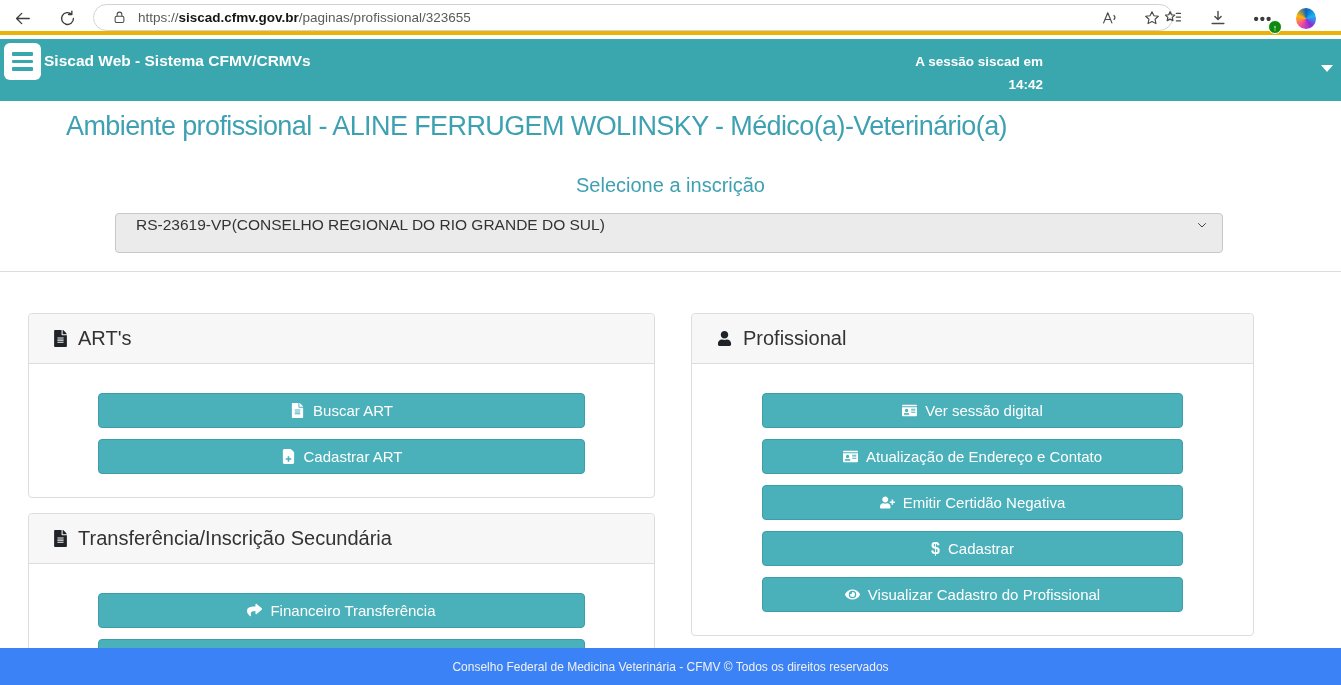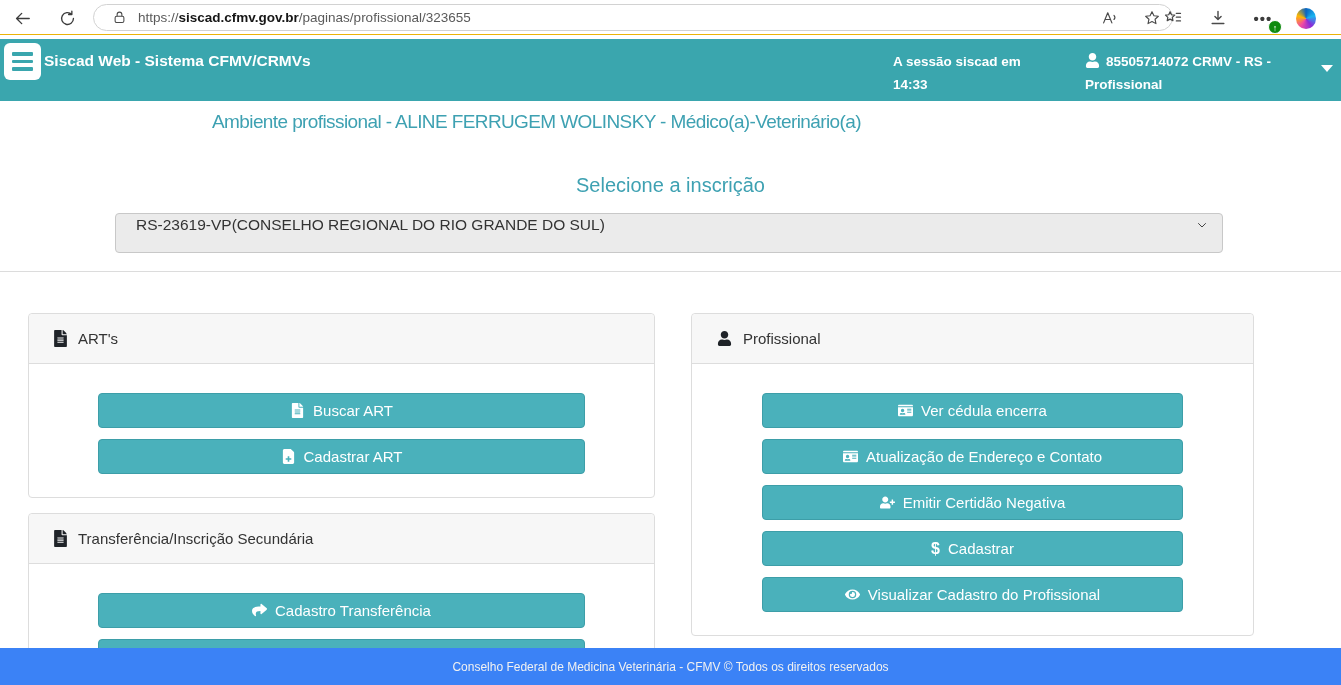--- a/index.html
+++ b/index.html
@@ -4,21 +4,21 @@
 <style>
   * { margin:0; padding:0; box-sizing:border-box; }
   html,body { background:#888; }
   .screen {
     position:relative; width:1341px; height:685px; overflow:hidden;
     background:#fff; font-family:"Liberation Sans", sans-serif;
   }
   
   .chrome {
     position:absolute; top:0; left:0; width:1341px; height:35px;
-    background:#fff; border-bottom:1px solid #eab308;
+    background:#fff; border-bottom:4px solid #eab308;
   }
   .chrome-btn { position:absolute; top:7px; width:22px; height:22px; display:flex; align-items:center; justify-content:center; cursor:pointer; }
   .chrome-btn svg { width:19px; height:19px; }
   .addr-pill {
     position:absolute; left:93px; top:4px; width:1080px; height:27px;
     border:1px solid #d2d2d2; border-radius:14px; background:#fff;
     display:flex; align-items:center; padding:0 10px 0 18px;
   }
   .addr-pill .lock { width:15px; height:15px; margin-right:11px; flex:0 0 auto; }
   .url { font-size:13.5px; color:#5a5a5a; white-space:nowrap; }
@@ -45,38 +45,38 @@
   }
   .burger i { display:block; width:21px; height:3.4px; border-radius:1px; }
   .app-title { position:absolute; left:44px; top:13px; color:#fff; font-size:15.5px; font-weight:700; }
   .session { position:absolute; left:893px; top:11px; width:150px; color:#fff; font-size:13.5px; font-weight:700; line-height:23px; }
   .userbox { position:absolute; left:1085px; top:11px; width:200px; color:#fff; font-size:13.5px; font-weight:700; line-height:23px; cursor:pointer; }
   .userbox svg { width:15px; height:15px; vertical-align:-2px; margin-right:6px; }
   .hdr-caret { position:absolute; left:1321px; top:26px; width:0; height:0;
     border-left:6px solid transparent; border-right:6px solid transparent; border-top:7px solid #fff; cursor:pointer; }
   
   .page-title { position:absolute; top:111px; left:0; width:1073px; text-align:center;
-    font-size:19px; font-weight:400; letter-spacing:-0.6px; }
+    font-size:27px; font-weight:400; letter-spacing:-0.6px; }
   .page-subtitle { position:absolute; top:174px; left:0; width:1341px; text-align:center;
     font-size:20px; font-weight:400; }
   .reg-select {
     position:absolute; left:115px; top:213px; width:1108px; height:40px;
     background:#ebebeb; border:1px solid #c8c8c8; border-radius:4px;
     display:flex; align-items:center; padding:0 14px 16px 20px;
     font-size:15.5px; color:#333; cursor:pointer;
   }
   .reg-select .sel-spacer { flex:1; }
   .reg-select svg { width:12px; height:12px; }
   .divider { position:absolute; top:271px; left:0; width:1341px; height:1px; background:#dcdcdc; }
   
   .panel { position:absolute; background:#fff; border:1px solid #ddd; border-radius:4px; z-index:1; }
   .panel-head {
     height:50px; background:#f7f7f7; border-bottom:1px solid #ddd;
     border-radius:4px 4px 0 0; display:flex; align-items:center; gap:11px;
-    padding-left:25px; font-size:15px; color:#333;
+    padding-left:25px; font-size:20px; color:#333;
   }
   .panel-head svg { width:13px; height:17px; color:#1f2328; }
   .panel-head .usr-ic { width:15px; height:15px; }
   .panel-body { padding:29px 70px 23px 70px; display:flex; flex-direction:column; gap:11px; }
   .p-left .panel-body { padding:29px 69px 23px 69px; }
   .tbtn {
     height:35px; width:100%; border:1px solid #3d9ea8; border-radius:4px;
     color:#fff; font-size:15px; font-family:"Liberation Sans", sans-serif;
     display:flex; align-items:center; justify-content:center; gap:8px; cursor:pointer;
   }
@@ -142,34 +142,31 @@
       <div class="tb-icon">
         <span class="dots">•••</span>
         <span class="update-badge" style="background: rgb(14, 138, 14);">↑</span>
       </div>
       <div class="tb-icon">
         <span class="copilot"></span>
       </div>
     </div>
   </div>
 
-  <div class="app-header" style="background: rgb(58, 166, 174);">
+  <div class="app-header" style="background: rgb(58, 166, 174); text-align: right;">
     <div class="burger">
       <i style="background: rgb(58, 166, 174);"></i>
         <i style="background: rgb(58, 166, 174);"></i>
         <i style="background: rgb(58, 166, 174);"></i>
     </div>
     <div class="app-title">Siscad Web - Sistema CFMV/CRMVs</div>
     <div class="session">
       <div>A sessão siscad em</div>
-      <div>14:33</div>
-    </div>
-    <div class="userbox"><svg viewBox="0 0 448 512">
-          <path fill="#fff" d="M224 256c70.7 0 128-57.3 128-128S294.7 0 224 0 96 57.3 96 128s57.3 128 128 128zm89.6 32h-16.7c-22.2 10.2-46.9 16-72.9 16s-50.6-5.8-72.9-16h-16.7C60.2 288 0 348.2 0 422.4V464c0 26.5 21.5 48 48 48h352c26.5 0 48-21.5 48-48v-41.6c0-74.2-60.2-134.4-134.4-134.4z"></path>
-        </svg><span>85505714072 CRMV - RS - Profissional</span></div>
+      <div>14:42</div>
+    </div>
     <div class="hdr-caret"></div>
   </div>
 
   <h1 class="page-title" style="color: rgb(62, 161, 178);">Ambiente profissional - ALINE FERRUGEM WOLINSKY - Médico(a)-Veterinário(a)</h1>
   <h2 class="page-subtitle" style="color: rgb(62, 161, 178);">Selecione a inscrição</h2>
 
   <div class="reg-select">
     <span>RS-23619-VP(CONSELHO REGIONAL DO RIO GRANDE DO SUL)</span>
     <span class="sel-spacer"></span>
     <svg viewBox="0 0 24 24">
@@ -207,39 +204,39 @@
       <svg viewBox="0 0 384 512">
           <path fill="currentColor" d="M224 136V0H24C10.7 0 0 10.7 0 24v464c0 13.3 10.7 24 24 24h336c13.3 0 24-10.7 24-24V160H248c-13.2 0-24-10.8-24-24zm64 236c0 6.6-5.4 12-12 12H108c-6.6 0-12-5.4-12-12v-8c0-6.6 5.4-12 12-12h168c6.6 0 12 5.4 12 12v8zm0-64c0 6.6-5.4 12-12 12H108c-6.6 0-12-5.4-12-12v-8c0-6.6 5.4-12 12-12h168c6.6 0 12 5.4 12 12v8zm0-72v8c0 6.6-5.4 12-12 12H108c-6.6 0-12-5.4-12-12v-8c0-6.6 5.4-12 12-12h168c6.6 0 12 5.4 12 12zm96-114.1v6.1H256V0h6.1c6.4 0 12.5 2.5 17 7l77.9 78c4.5 4.5 7 10.6 7 16.9z"></path>
         </svg>
       <span>Transferência/Inscrição Secundária</span>
     </div>
     <div class="panel-body">
       <button class="tbtn" style="background: rgb(74, 177, 187); border-color: rgb(61, 158, 168);">
         <svg viewBox="0 0 512 512">
             <path fill="#fff" d="M503.7 226.2 327.7 377.3c-15.4 13.3-39.7 2.5-39.7-18.2V272.1c-129.9 1.5-184.8 32.8-148.2 161.7 4 14.2-12.2 25.2-24.3 16.5C76.1 422.1 0 369.6 0 272.1 0 149.3 99.5 123.2 288 121.3V48.4c0-20.8 24.3-31.6 39.7-18.2l176 151.1c11 9.5 11.1 26.4 0 36.9z"></path>
           </svg>
-        <span>Cadastro Transferência</span>
+        <span>Financeiro Transferência</span>
       </button>
       <button class="tbtn" style="background: rgb(74, 177, 187); border-color: rgb(61, 158, 168);"></button>
     </div>
   </div>
 
   <div class="panel" id="panel-prof">
     <div class="panel-head">
       <svg class="usr-ic" viewBox="0 0 448 512">
           <path fill="#1f2328" d="M224 256c70.7 0 128-57.3 128-128S294.7 0 224 0 96 57.3 96 128s57.3 128 128 128zm89.6 32h-16.7c-22.2 10.2-46.9 16-72.9 16s-50.6-5.8-72.9-16h-16.7C60.2 288 0 348.2 0 422.4V464c0 26.5 21.5 48 48 48h352c26.5 0 48-21.5 48-48v-41.6c0-74.2-60.2-134.4-134.4-134.4z"></path>
         </svg>
       <span>Profissional</span>
     </div>
     <div class="panel-body">
       <button class="tbtn" style="background: rgb(74, 177, 187); border-color: rgb(61, 158, 168);">
         <svg viewBox="0 0 576 512">
             <path fill="#fff" d="M528 32H48C21.5 32 0 53.5 0 80v16h576V80c0-26.5-21.5-48-48-48zM0 432c0 26.5 21.5 48 48 48h480c26.5 0 48-21.5 48-48V128H0v304zm352-232c0-4.4 3.6-8 8-8h144c4.4 0 8 3.6 8 8v16c0 4.4-3.6 8-8 8H360c-4.4 0-8-3.6-8-8v-16zm0 64c0-4.4 3.6-8 8-8h144c4.4 0 8 3.6 8 8v16c0 4.4-3.6 8-8 8H360c-4.4 0-8-3.6-8-8v-16zm0 64c0-4.4 3.6-8 8-8h144c4.4 0 8 3.6 8 8v16c0 4.4-3.6 8-8 8H360c-4.4 0-8-3.6-8-8v-16zM176 192c35.3 0 64 28.7 64 64s-28.7 64-64 64-64-28.7-64-64 28.7-64 64-64zM67.1 396.2C75.5 370.5 99.6 352 128 352h8.2c12.3 5.1 25.7 8 39.8 8s27.6-2.9 39.8-8h8.2c28.4 0 52.5 18.5 60.9 44.2 3.2 9.9-5.2 19.8-15.6 19.8H82.7c-10.4 0-18.8-10-15.6-19.8z"></path>
           </svg>
-        <span>Ver cédula encerra</span>
+        <span>Ver sessão digital</span>
       </button>
       <button class="tbtn" style="background: rgb(74, 177, 187); border-color: rgb(61, 158, 168);">
         <svg viewBox="0 0 576 512">
             <path fill="#fff" d="M528 32H48C21.5 32 0 53.5 0 80v16h576V80c0-26.5-21.5-48-48-48zM0 432c0 26.5 21.5 48 48 48h480c26.5 0 48-21.5 48-48V128H0v304zm352-232c0-4.4 3.6-8 8-8h144c4.4 0 8 3.6 8 8v16c0 4.4-3.6 8-8 8H360c-4.4 0-8-3.6-8-8v-16zm0 64c0-4.4 3.6-8 8-8h144c4.4 0 8 3.6 8 8v16c0 4.4-3.6 8-8 8H360c-4.4 0-8-3.6-8-8v-16zm0 64c0-4.4 3.6-8 8-8h144c4.4 0 8 3.6 8 8v16c0 4.4-3.6 8-8 8H360c-4.4 0-8-3.6-8-8v-16zM176 192c35.3 0 64 28.7 64 64s-28.7 64-64 64-64-28.7-64-64 28.7-64 64-64zM67.1 396.2C75.5 370.5 99.6 352 128 352h8.2c12.3 5.1 25.7 8 39.8 8s27.6-2.9 39.8-8h8.2c28.4 0 52.5 18.5 60.9 44.2 3.2 9.9-5.2 19.8-15.6 19.8H82.7c-10.4 0-18.8-10-15.6-19.8z"></path>
           </svg>
         <span>Atualização de Endereço e Contato</span>
       </button>
       <button class="tbtn" style="background: rgb(74, 177, 187); border-color: rgb(61, 158, 168);">
         <svg viewBox="0 0 640 512">
             <path fill="#fff" d="M624 208h-64v-64c0-8.8-7.2-16-16-16h-32c-8.8 0-16 7.2-16 16v64h-64c-8.8 0-16 7.2-16 16v32c0 8.8 7.2 16 16 16h64v64c0 8.8 7.2 16 16 16h32c8.8 0 16-7.2 16-16v-64h64c8.8 0 16-7.2 16-16v-32c0-8.8-7.2-16-16-16zm-400 48c70.7 0 128-57.3 128-128S294.7 0 224 0 96 57.3 96 128s57.3 128 128 128zm89.6 32h-16.7c-22.2 10.2-46.9 16-72.9 16s-50.6-5.8-72.9-16h-16.7C60.2 288 0 348.2 0 422.4V464c0 26.5 21.5 48 48 48h352c26.5 0 48-21.5 48-48v-41.6c0-74.2-60.2-134.4-134.4-134.4z"></path>

